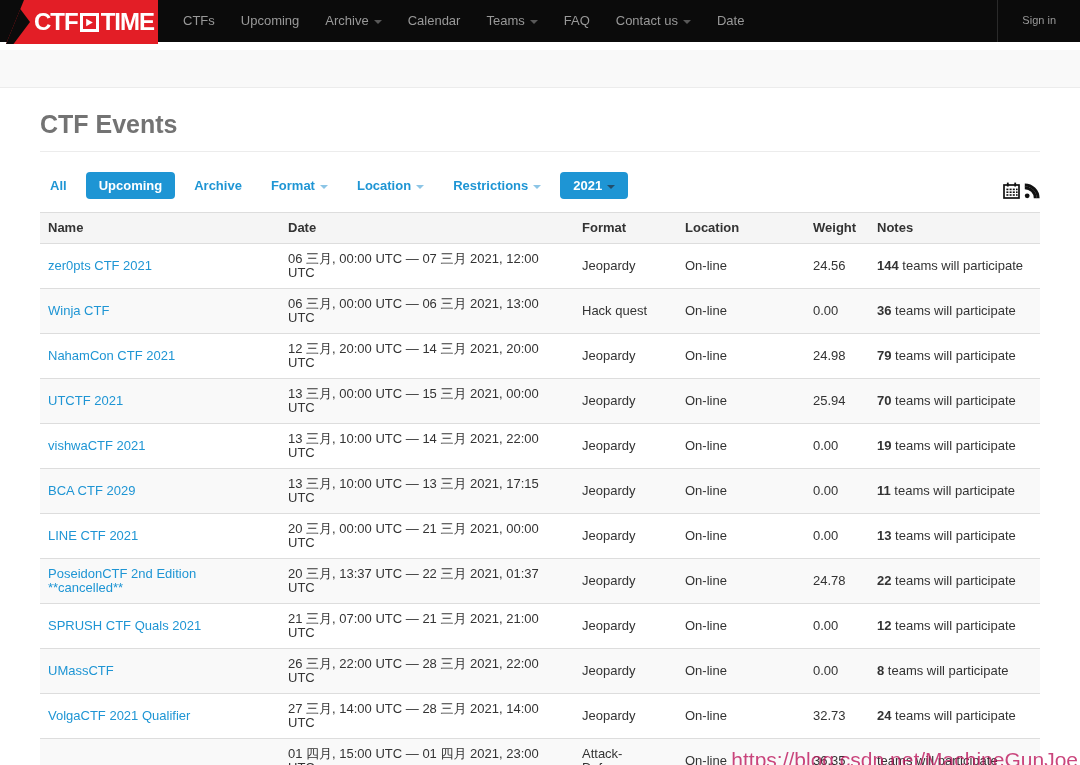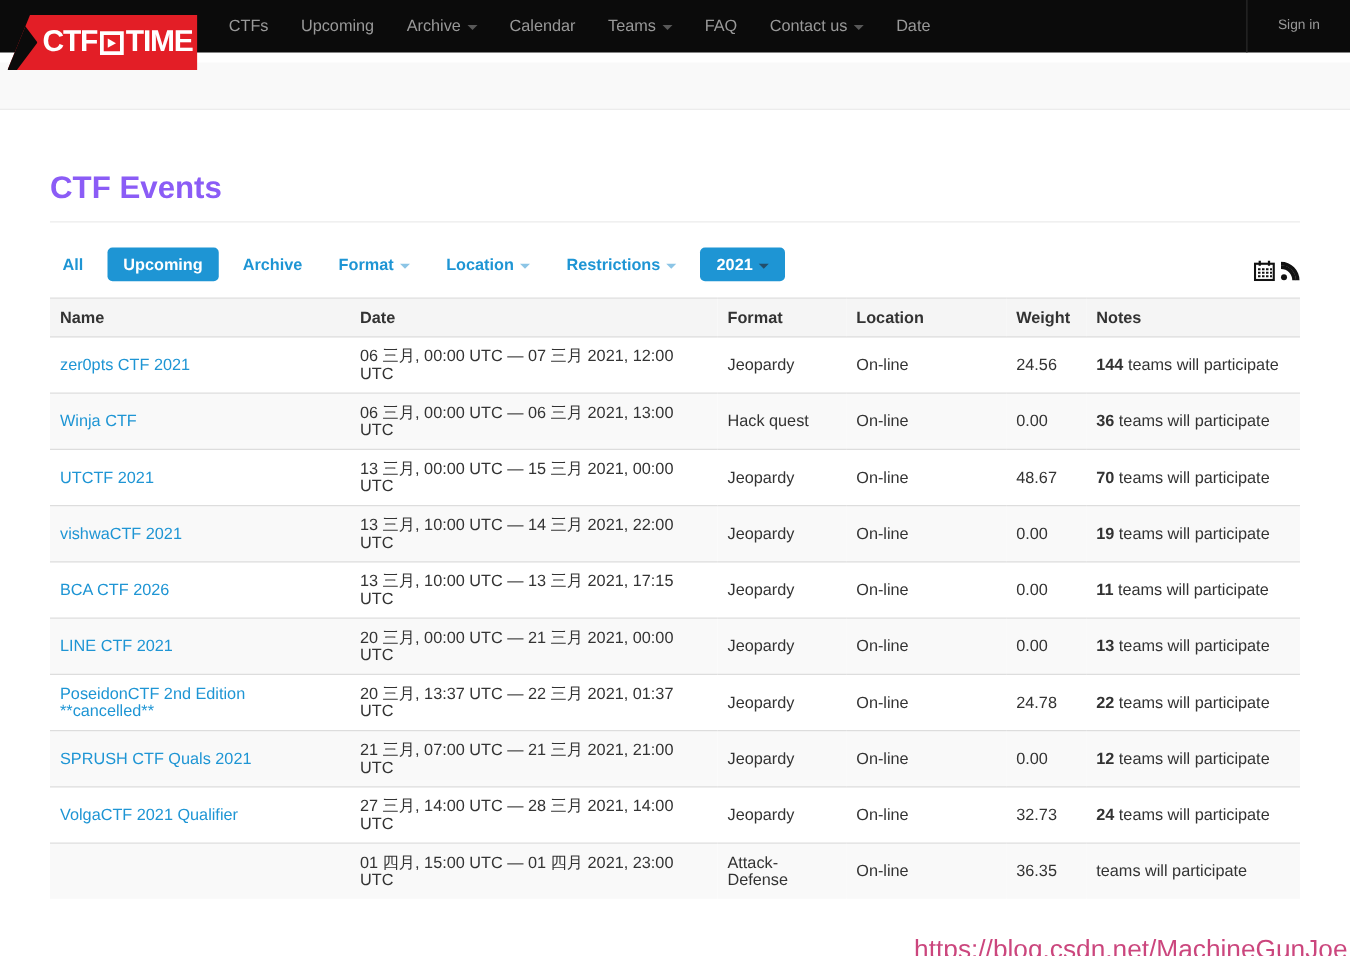--- a/index.html
+++ b/index.html
@@ -2,42 +2,42 @@
 <html><head>
 <meta charset="utf-8">
 <style>
   * { margin:0; padding:0; box-sizing:border-box; }
   html,body { width:1080px; height:765px; overflow:hidden; background:#fff;
               font-family:"Liberation Sans", sans-serif; position:relative; }
 
   
   .navbar { height:42px; background:#0b0b0b; display:flex; align-items:stretch; position:relative; z-index:5; }
   .brand { position:relative; width:160px; flex:0 0 160px; cursor:pointer; }
-  .brand-red { position:absolute; left:6px; top:12px; width:152px; height:44px; background:#e31e26;
+  .brand-red { position:absolute; left:6px; top:0; width:152px; height:44px; background:#e31e26;
                clip-path:polygon(18px 0, 100% 0, 100% 100%, 0 100%);
                display:flex; align-items:center; padding-left:28px; }
   .brand-arrow { position:absolute; left:-6px; top:0; width:30px; height:44px; background:#0b0b0b;
                  clip-path:polygon(0 0, 45% 0, 100% 50%, 45% 100%, 0 100%); }
   .brand-ctf, .brand-time { color:#fff; font-weight:bold; font-size:24px; letter-spacing:-1px; line-height:44px; }
   .brand-box { width:19px; height:19px; border:3px solid #fff; margin:0 2px; display:flex;
                align-items:center; justify-content:center; }
   .nav-menu { display:flex; align-items:stretch; padding-left:10px; }
   .nav-link { color:#999; font-size:13px; line-height:42px; padding:0 13px; text-decoration:none; cursor:pointer; white-space:nowrap; }
   .signin { margin-left:auto; color:#999; font-size:11px; line-height:41px; padding:0 24px;
             border-left:1px solid #2a2a2a; cursor:pointer; }
   .caret { display:inline-block; width:0; height:0; border-left:4px solid transparent;
            border-right:4px solid transparent; border-top:4px solid currentColor;
            margin-left:5px; vertical-align:middle; opacity:.55; }
 
   
   .subband { margin-top:8px; height:38px; background:#f9f9f9; border-bottom:1px solid #ececec; }
 
   
   .container { padding:0 40px; }
-  h1 { font-size:25px; font-weight:bold; color:#8b5cf6; margin:48px 0 12px; }
+  h1 { font-size:25px; font-weight:bold; color:#737373; margin:22px 0 12px; }
   .rule { border-bottom:1px solid #ececec; margin-bottom:19px; }
 
   .filters-row { display:flex; justify-content:space-between; align-items:flex-end; margin-bottom:13px; height:28px; }
   .filters { display:flex; align-items:center; gap:9px; }
   .filter-link { color:#1e95d4; font-size:13px; font-weight:bold; padding:5px 10px; text-decoration:none; cursor:pointer; white-space:nowrap; }
   .filter-pill { background:#1e95d4; color:#fff; font-size:13px; font-weight:bold; padding:6px 13px;
                  border-radius:4px; text-decoration:none; cursor:pointer; white-space:nowrap; }
   .caret-blue { border-top-color:#8cc5e6; opacity:1; }
   .caret-dark { border-top-color:rgba(40,20,20,.55); opacity:1; }
   .head-icons { display:flex; align-items:center; gap:4px; }
@@ -162,37 +162,45 @@
         </tr>
         <tr>
           <td><a class="event-link">Winja CTF</a></td>
           <td>06 三月, 00:00 UTC — 06 三月 2021, 13:00 UTC</td>
           <td>Hack quest</td>
           <td>On-line</td>
           <td>0.00</td>
           <td class="notes"><b>36</b> teams will participate</td>
         </tr>
         <tr>
+          <td><a class="event-link">NahamCon CTF 2021</a></td>
+          <td>12 三月, 20:00 UTC — 14 三月 2021, 20:00 UTC</td>
+          <td>Jeopardy</td>
+          <td>On-line</td>
+          <td>24.98</td>
+          <td class="notes"><b>79</b> teams will participate</td>
+        </tr>
+        <tr>
           <td><a class="event-link">UTCTF 2021</a></td>
           <td>13 三月, 00:00 UTC — 15 三月 2021, 00:00 UTC</td>
           <td>Jeopardy</td>
           <td>On-line</td>
-          <td>48.67</td>
+          <td>25.94</td>
           <td class="notes"><b>70</b> teams will participate</td>
         </tr>
         <tr>
           <td><a class="event-link">vishwaCTF 2021</a></td>
           <td>13 三月, 10:00 UTC — 14 三月 2021, 22:00 UTC</td>
           <td>Jeopardy</td>
           <td>On-line</td>
           <td>0.00</td>
           <td class="notes"><b>19</b> teams will participate</td>
         </tr>
         <tr>
-          <td><a class="event-link">BCA CTF 2026</a></td>
+          <td><a class="event-link">BCA CTF 2029</a></td>
           <td>13 三月, 10:00 UTC — 13 三月 2021, 17:15 UTC</td>
           <td>Jeopardy</td>
           <td>On-line</td>
           <td>0.00</td>
           <td class="notes"><b>11</b> teams will participate</td>
         </tr>
         <tr>
           <td><a class="event-link">LINE CTF 2021</a></td>
           <td>20 三月, 00:00 UTC — 21 三月 2021, 00:00 UTC</td>
           <td>Jeopardy</td>
@@ -208,20 +216,28 @@
           <td>24.78</td>
           <td class="notes"><b>22</b> teams will participate</td>
         </tr>
         <tr>
           <td><a class="event-link">SPRUSH CTF Quals 2021</a></td>
           <td>21 三月, 07:00 UTC — 21 三月 2021, 21:00 UTC</td>
           <td>Jeopardy</td>
           <td>On-line</td>
           <td>0.00</td>
           <td class="notes"><b>12</b> teams will participate</td>
+        </tr>
+        <tr>
+          <td><a class="event-link">UMassCTF</a></td>
+          <td>26 三月, 22:00 UTC — 28 三月 2021, 22:00 UTC</td>
+          <td>Jeopardy</td>
+          <td>On-line</td>
+          <td>0.00</td>
+          <td class="notes"><b>8</b> teams will participate</td>
         </tr>
         <tr>
           <td><a class="event-link">VolgaCTF 2021 Qualifier</a></td>
           <td>27 三月, 14:00 UTC — 28 三月 2021, 14:00 UTC</td>
           <td>Jeopardy</td>
           <td>On-line</td>
           <td>32.73</td>
           <td class="notes"><b>24</b> teams will participate</td>
         </tr>
         <tr>

